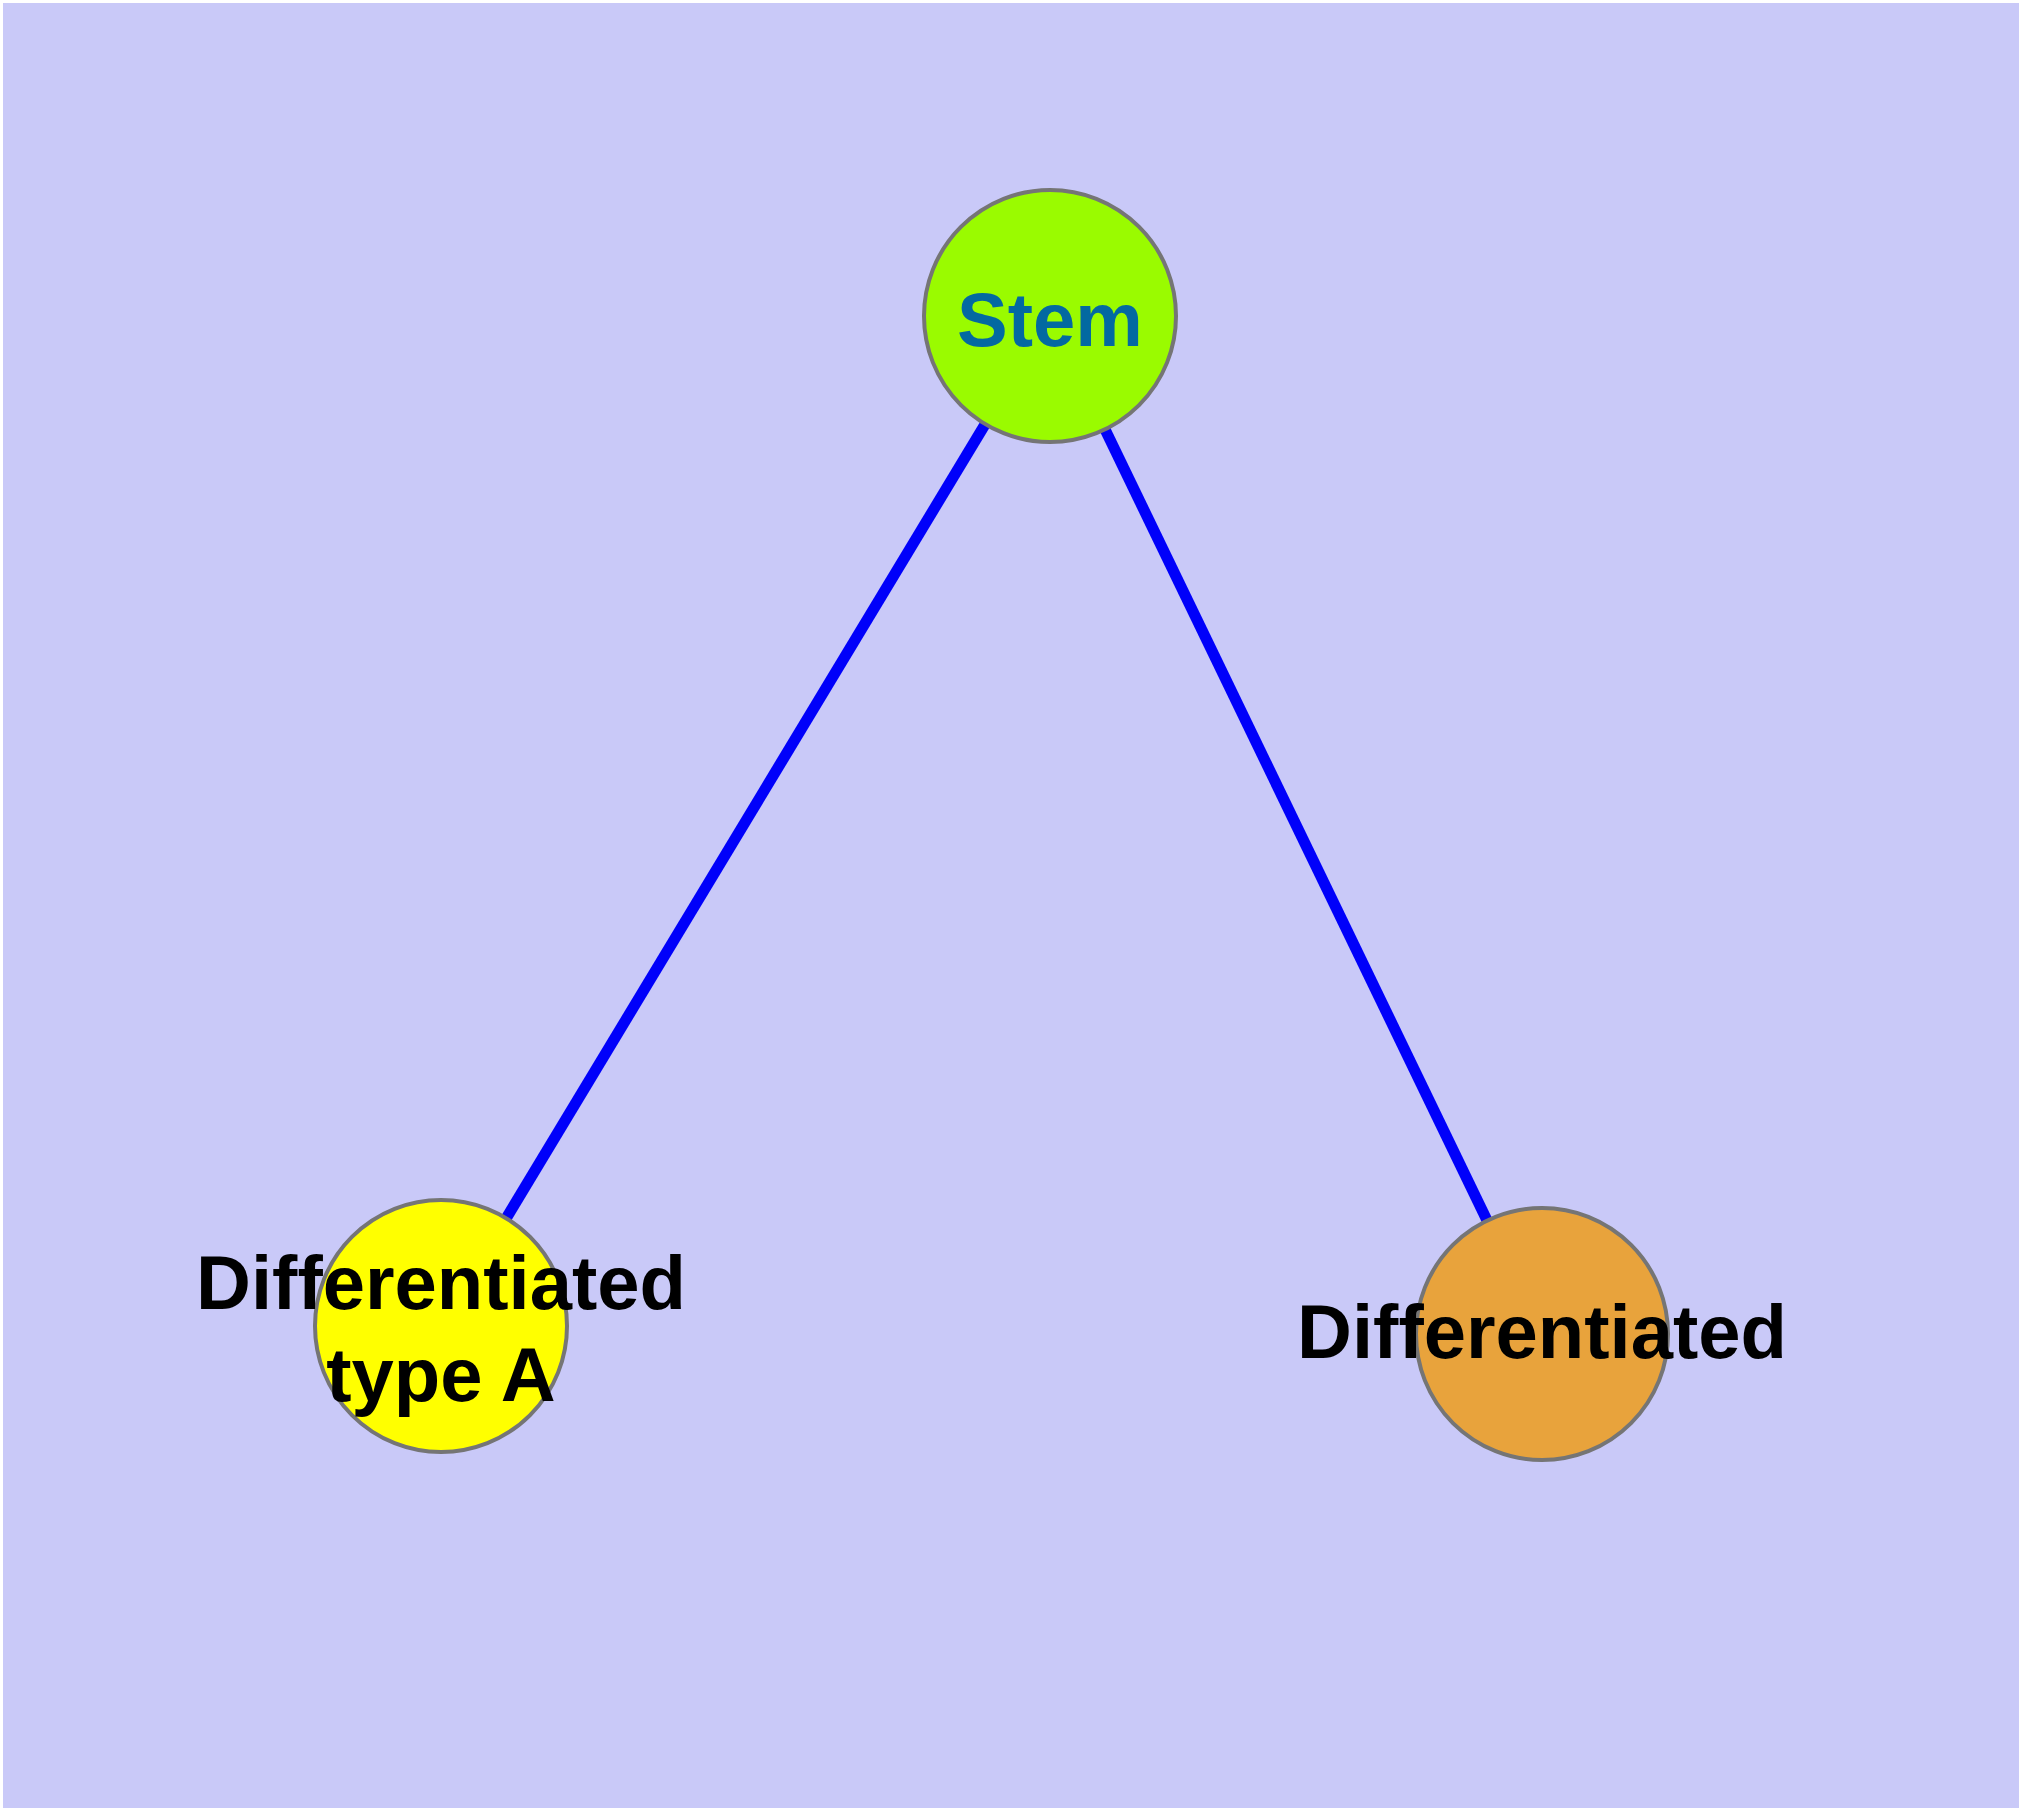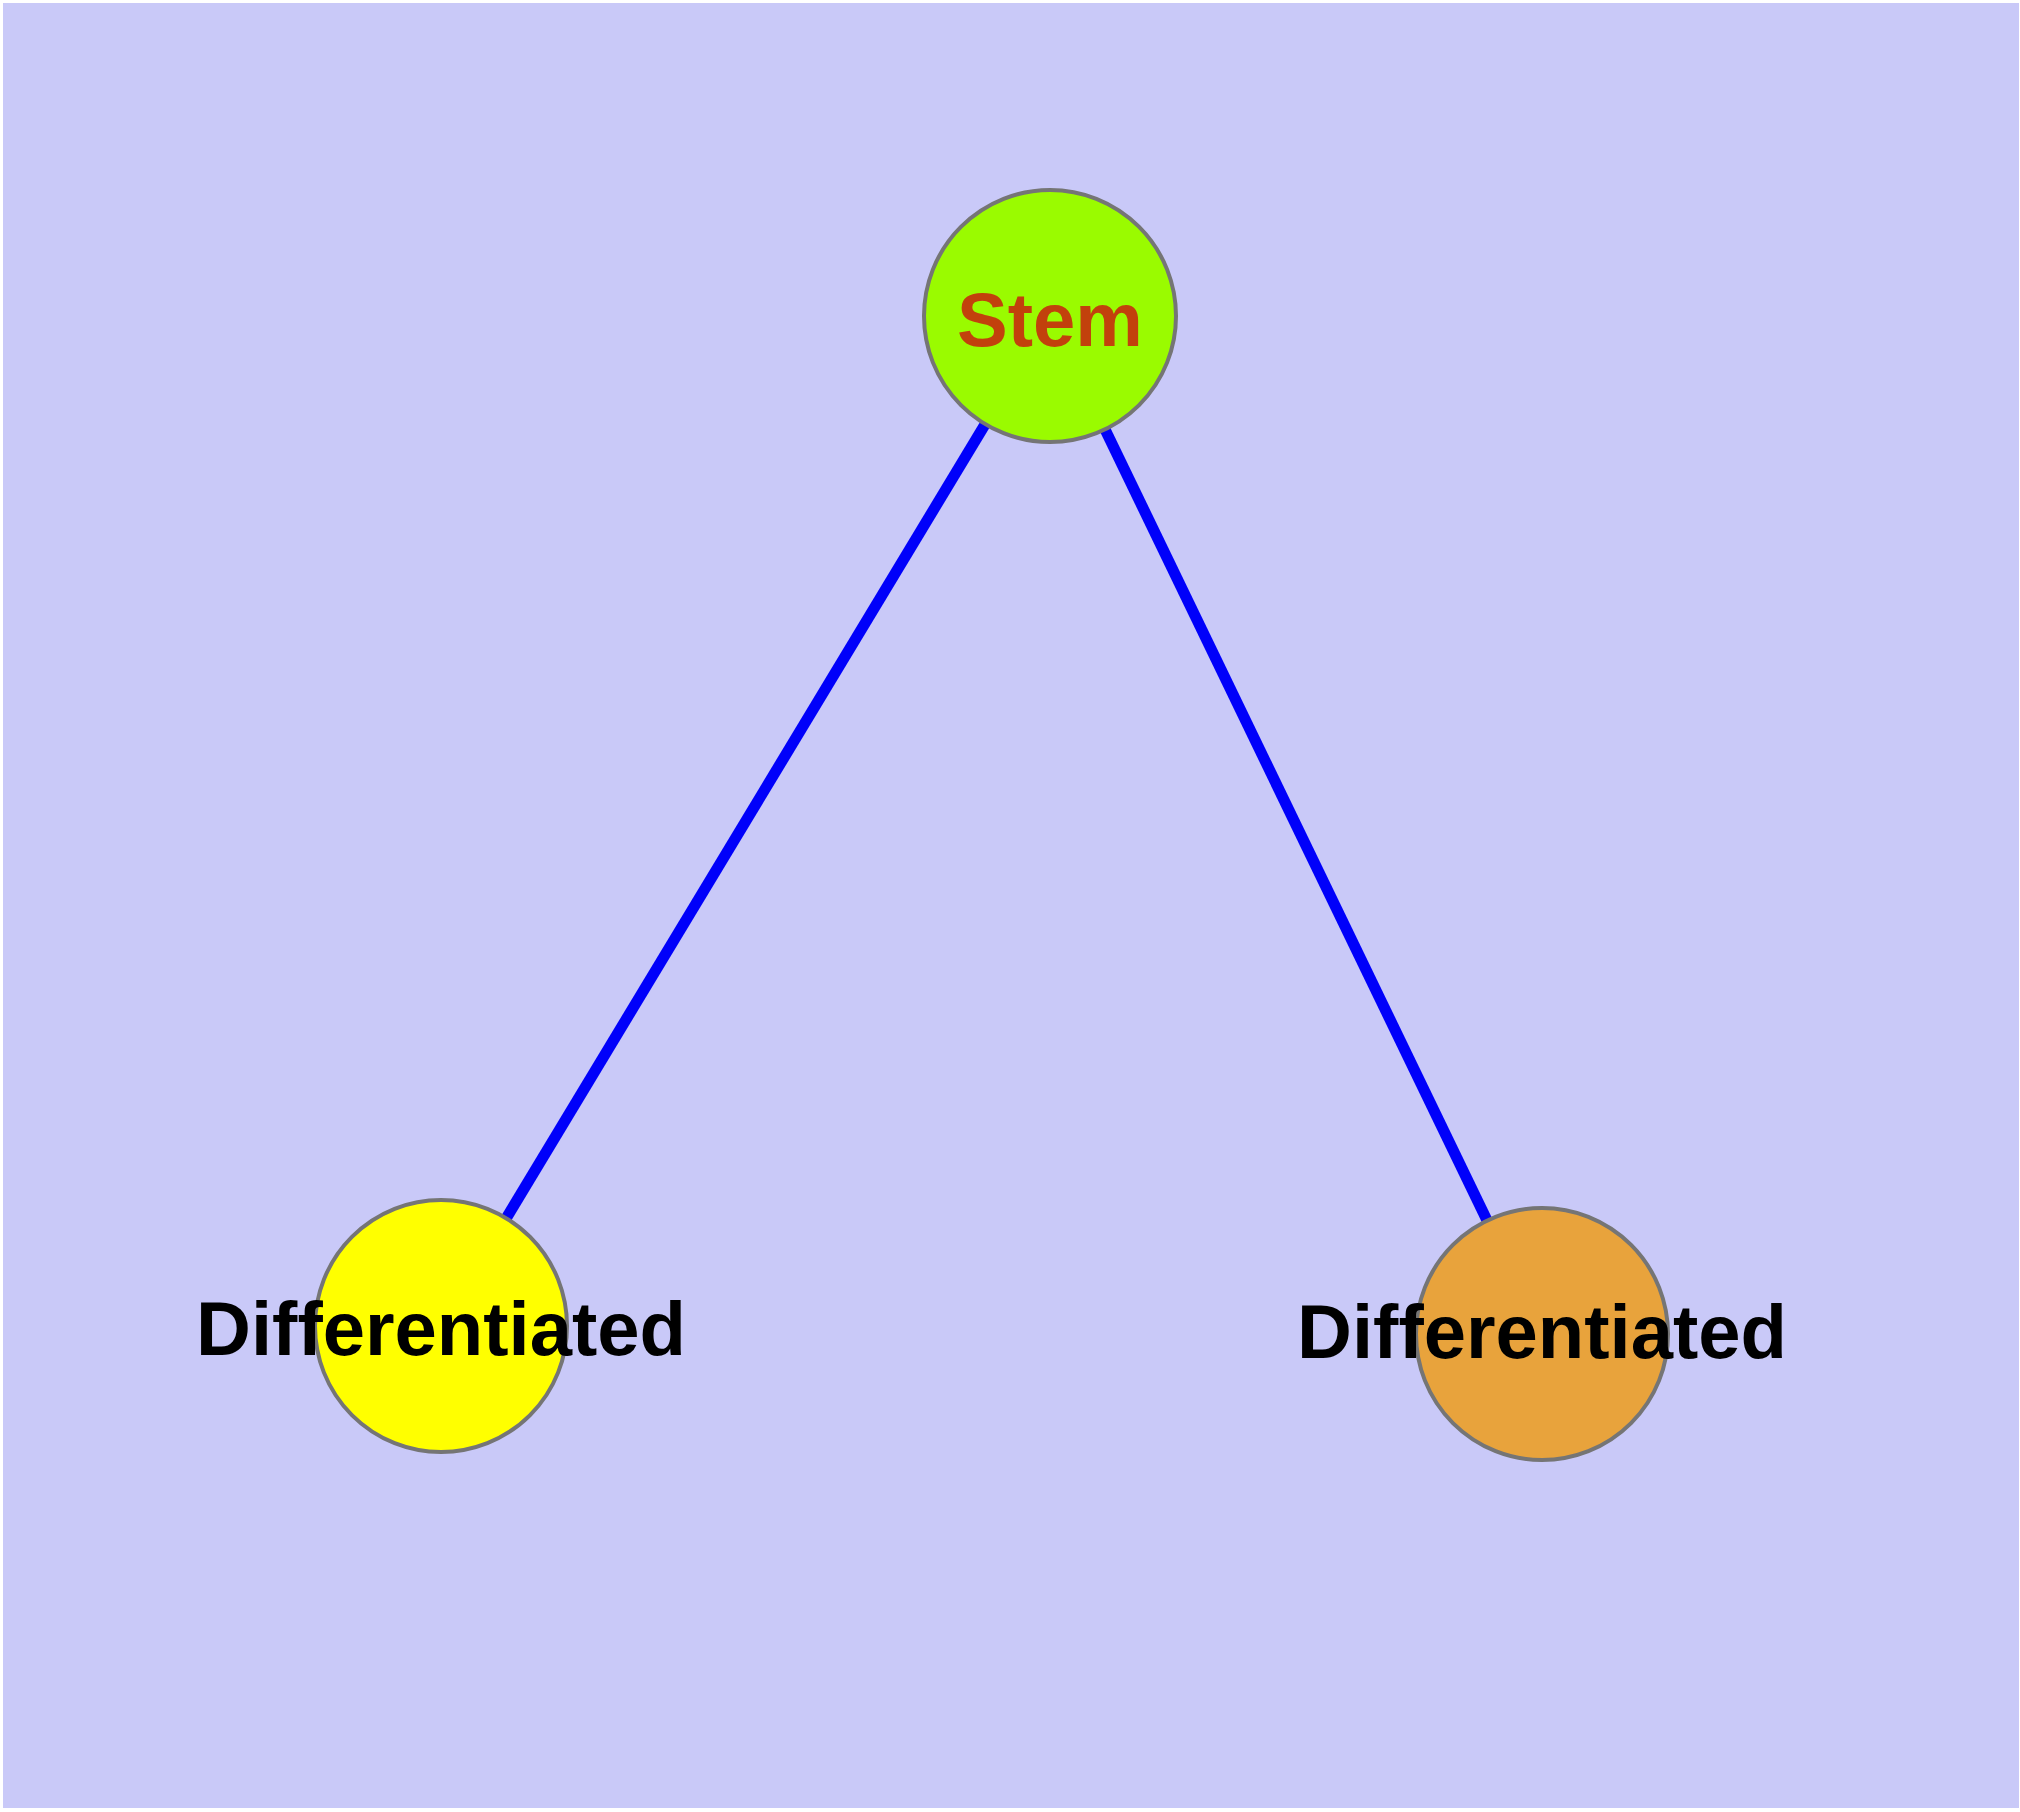--- a/index.html
+++ b/index.html
@@ -72,23 +72,24 @@
 
   <svg id="edge-layer" viewBox="0 0 2384 2138" xmlns="http://www.w3.org/2000/svg">
     <line class="edge-line" x1="1239" y1="373" x2="520" y2="1565" style="stroke: rgb(0, 0, 250);"></line>
     <line class="edge-line" x1="1239" y1="373" x2="1819" y2="1574" style="stroke: rgb(0, 0, 250);"></line>
   </svg>
 
   <div class="node" id="node-stem" style="background-color: rgb(154, 251, 0); border-color: rgb(117, 117, 117);"></div>
   <div class="node" id="node-type-a" style="background-color: rgb(255, 255, 0); border-color: rgb(117, 117, 117);"></div>
   <div class="node" id="node-type-b" style="background-color: rgb(232, 163, 60); border-color: rgb(117, 117, 117);"></div>
 
-  <div class="node-label" id="label-stem" style="color: #c2410c;">Stem</div>
+  <div class="node-label" id="label-stem" style="color: #0369a1;">Stem</div>
 
   <div class="node-label" id="label-type-a" style="color: rgb(0, 0, 0);">
     <span class="label-line">Differentiated</span>
+    <span class="label-line">type A</span>
   </div>
 
   <div class="node-label" id="label-type-b" style="color: rgb(0, 0, 0);">
     <span class="label-line">Differentiated</span>
   </div>
 </div>
 
 
 </body></html>

